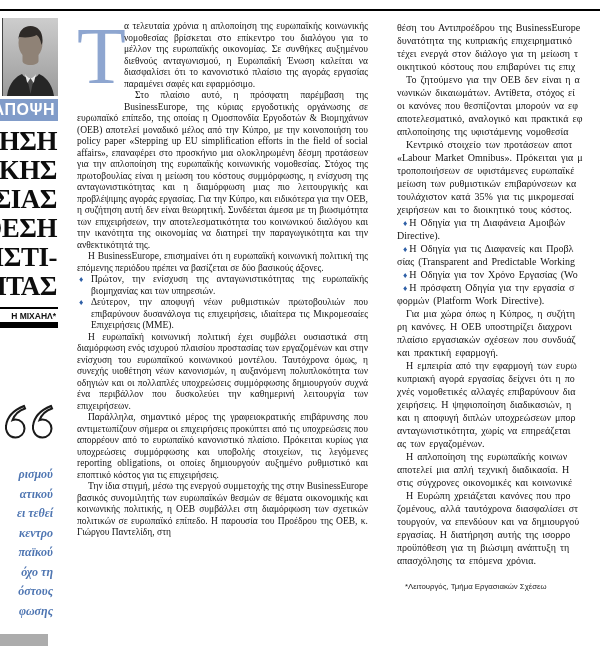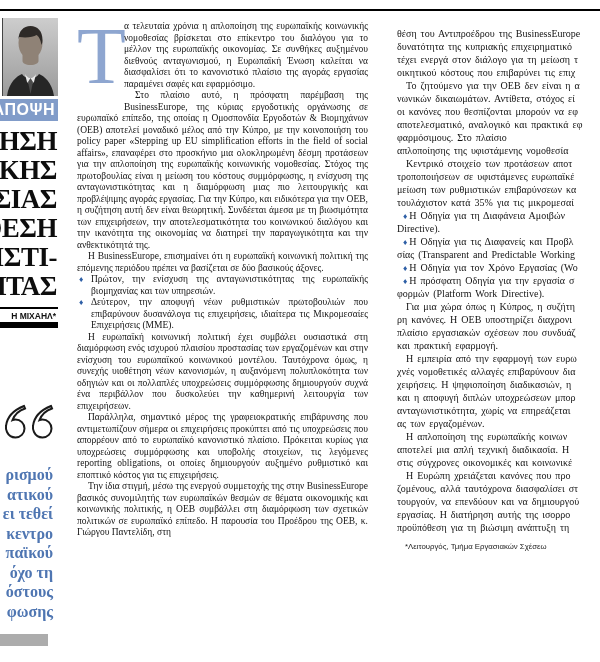--- a/index.html
+++ b/index.html
@@ -21,42 +21,42 @@
   .byline-block{position:absolute;top:307px;left:0;width:58px;}
   .byline-rule-top{height:2px;background:#000;}
   .byline-text{position:relative;height:13px;overflow:hidden;}
   .byline-text span{position:absolute;right:2px;top:2px;white-space:nowrap;
         font-family:"Liberation Sans",sans-serif;font-weight:bold;font-size:8.5px;color:#111;}
   .byline-rule-bottom{height:6px;background:#000;}
   .quote-icon{position:absolute;top:402px;left:0px;width:58px;height:46px;}
   .pull-quote{position:absolute;top:465px;left:0;width:58px;overflow:hidden;}
   .qline{position:relative;height:19.5px;}
   .qline span{position:absolute;right:5px;top:0;white-space:nowrap;
-        font-weight:bold;font-size:16px;line-height:19.5px;color:#4F76B2;}
+        font-style:italic;font-weight:bold;font-size:12px;line-height:19.5px;color:#4F76B2;}
   .gray-bar{position:absolute;top:634px;left:0;width:48px;height:12px;background:#ACACAC;}
 
   
   .main-col{position:absolute;top:21px;left:77px;width:291px;
         font-size:9.5px;line-height:11.5px;text-align:justify;}
   .main-col p{margin:0;}
   .main-col p.indent{text-indent:11px;}
   .dropcap{float:left;font-size:80px;line-height:66px;height:90px;width:42px;
         color:#8EA6D0;margin:2px 5px 0 0;font-weight:normal;}
   .mbullet{position:relative;padding-left:14px;text-align:justify;}
   .mbullet .bicon{position:absolute;left:2px;top:0;color:#2E5FA6;font-size:8.5px;}
 
   
-  .right-col{position:absolute;top:27px;left:397px;width:203px;overflow:hidden;
+  .right-col{position:absolute;top:21px;left:397px;width:203px;overflow:hidden;
         font-size:10px;}
   .rl{height:13px;line-height:13px;white-space:nowrap;overflow:hidden;word-spacing:1.5px;}
   .rl.para{padding-left:9px;}
   .rl.bullet{padding-left:6px;}
   .rl .bicon{color:#2E5FA6;font-size:8.5px;margin-right:2px;}
   .rl.rfoot{font-family:"Liberation Sans",sans-serif;font-size:7.8px;padding-left:8px;
-        margin-top:6px;color:#222;word-spacing:0;}
+        margin-top:13px;color:#222;word-spacing:0;}
 </style>
 </head>
 <body>
 
 <div class="page">
   <div class="top-rule"></div>
 
   <div class="rail">
     <div class="photo">
       <svg width="55" height="78" viewBox="0 0 55 78">
@@ -160,46 +160,49 @@
 
   <div class="right-col" id="right-col">
       <div class="rl cont">θέση του Αντιπροέδρου της BusinessEurope</div>
       <div class="rl cont">δυνατότητα της κυπριακής επιχειρηματικό</div>
       <div class="rl cont">τέχει ενεργά στον διάλογο για τη μείωση τ</div>
       <div class="rl cont">οικητικού κόστους που επιβαρύνει τις επιχ</div>
       <div class="rl para">Το ζητούμενο για την ΟΕΒ δεν είναι η α</div>
       <div class="rl cont">νωνικών δικαιωμάτων. Αντίθετα, στόχος εί</div>
       <div class="rl cont">οι κανόνες που θεσπίζονται μπορούν να εφ</div>
       <div class="rl cont">αποτελεσματικό, αναλογικό και πρακτικά εφ</div>
-      <div class="rl cont">φαρμόσιμους. Στο πλαίσιο</div>
       <div class="rl cont">απλοποίησης της υφιστάμενης νομοθεσία</div>
       <div class="rl para">Κεντρικό στοιχείο των προτάσεων αποτ</div>
+      <div class="rl cont">«Labour Market Omnibus». Πρόκειται για μ</div>
       <div class="rl cont">τροποποιήσεων σε υφιστάμενες ευρωπαϊκέ</div>
       <div class="rl cont">μείωση των ρυθμιστικών επιβαρύνσεων κα</div>
       <div class="rl cont">τουλάχιστον κατά 35% για τις μικρομεσαί</div>
+      <div class="rl cont">χειρήσεων και το διοικητικό τους κόστος.</div>
       <div class="rl bullet"><span class="bicon">♦</span>Η Οδηγία για τη Διαφάνεια Αμοιβών</div>
       <div class="rl cont">Directive).</div>
       <div class="rl bullet"><span class="bicon">♦</span>Η Οδηγία για τις Διαφανείς και Προβλ</div>
       <div class="rl cont">σίας (Transparent and Predictable Working</div>
       <div class="rl bullet"><span class="bicon">♦</span>Η Οδηγία για τον Χρόνο Εργασίας (Wo</div>
       <div class="rl bullet"><span class="bicon">♦</span>Η πρόσφατη Οδηγία για την εργασία σ</div>
       <div class="rl cont">φορμών (Platform Work Directive).</div>
       <div class="rl para">Για μια χώρα όπως η Κύπρος, η συζήτη</div>
       <div class="rl cont">ρη κανόνες. Η ΟΕΒ υποστηρίζει διαχρονι</div>
       <div class="rl cont">πλαίσιο εργασιακών σχέσεων που συνδυάζ</div>
       <div class="rl cont">και πρακτική εφαρμογή.</div>
       <div class="rl para">Η εμπειρία από την εφαρμογή των ευρω</div>
+      <div class="rl cont">κυπριακή αγορά εργασίας δείχνει ότι η πο</div>
       <div class="rl cont">χνές νομοθετικές αλλαγές επιβαρύνουν δια</div>
       <div class="rl cont">χειρήσεις. Η ψηφιοποίηση διαδικασιών, η</div>
       <div class="rl cont">και η αποφυγή διπλών υποχρεώσεων μπορ</div>
       <div class="rl cont">ανταγωνιστικότητα, χωρίς να επηρεάζεται</div>
       <div class="rl cont">ας των εργαζομένων.</div>
       <div class="rl para">Η απλοποίηση της ευρωπαϊκής κοινων</div>
       <div class="rl cont">αποτελεί μια απλή τεχνική διαδικασία. Η</div>
       <div class="rl cont">στις σύγχρονες οικονομικές και κοινωνικέ</div>
       <div class="rl para">Η Ευρώπη χρειάζεται κανόνες που προ</div>
       <div class="rl cont">ζομένους, αλλά ταυτόχρονα διασφαλίσει στ</div>
       <div class="rl cont">τουργούν, να επενδύουν και να δημιουργού</div>
       <div class="rl cont">εργασίας. Η διατήρηση αυτής της ισορρο</div>
       <div class="rl cont">προϋπόθεση για τη βιώσιμη ανάπτυξη τη</div>
+      <div class="rl cont">απασχόλησης τα επόμενα χρόνια.</div>
       <div class="rl rfoot">*Λειτουργός, Τμήμα Εργασιακών Σχέσεω</div>
     </div>
 </div>
 
 </body></html>

